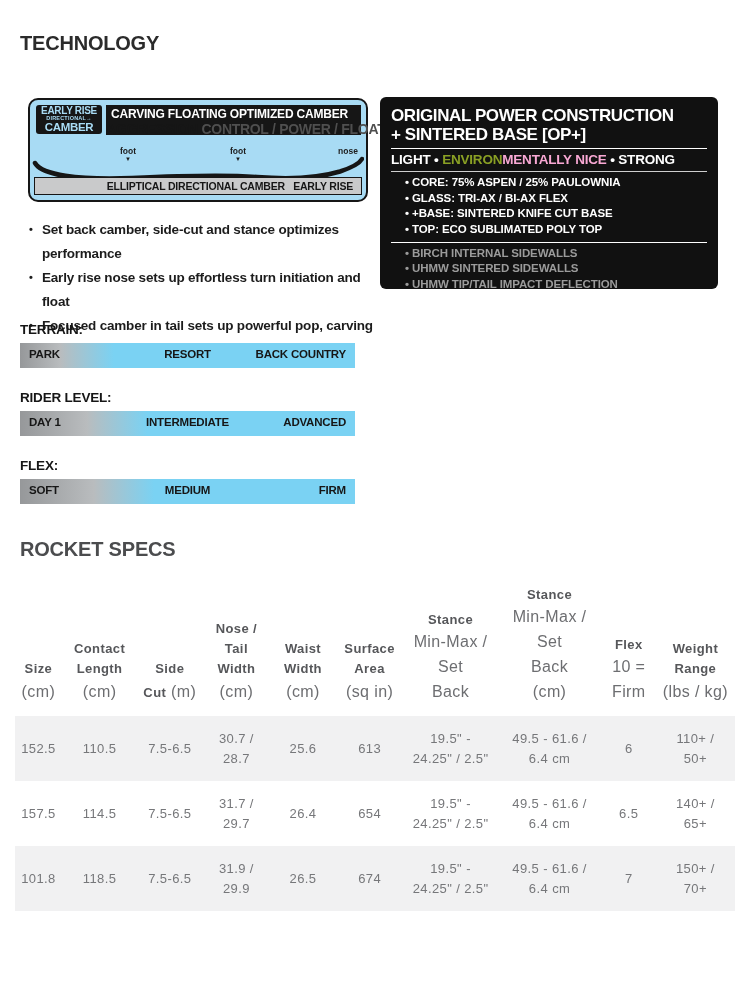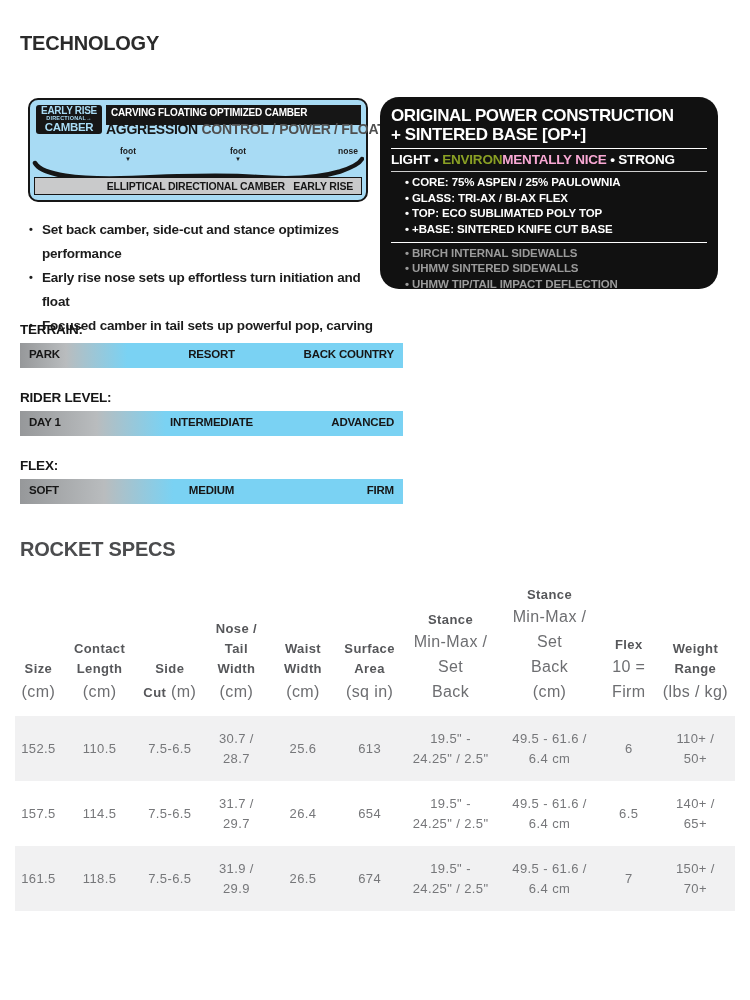--- a/index.html
+++ b/index.html
@@ -14,40 +14,40 @@
 
   
   .camber-box { position:absolute; left:28px; top:98px; width:340px; height:104px;
                 background:#a8dbf4; border:2px solid #161616; border-radius:10px; }
   .camber-badge { position:absolute; left:6px; top:5px; width:66px; height:29px;
                   background:#161616; border-radius:3px; color:#a8dbf4; text-align:center;
                   display:flex; flex-direction:column; justify-content:center; line-height:1; }
   .camber-badge .b1 { font-size:10px; font-weight:900; letter-spacing:-0.3px; }
   .camber-badge .b2 { font-size:5.5px; font-weight:900; letter-spacing:0.2px; }
   .camber-badge .b3 { font-size:11.5px; font-weight:900; letter-spacing:-0.3px; }
-  .camber-topbar { position:absolute; left:76px; top:5px; right:5px; height:20px;
-                   background:#161616; color:#fff; font-size:10px; font-weight:900;
+  .camber-topbar { position:absolute; left:76px; top:5px; right:5px; height:30px;
+                   background:#161616; color:#fff; font-size:12px; font-weight:900;
                    letter-spacing:-0.2px; padding:2px 0 0 5px; }
   .camber-sub { position:absolute; left:76px; top:21px; right:5px; font-size:14px;
                 font-weight:900; color:#161616; letter-spacing:-0.3px; white-space:nowrap; }
   .camber-sub .rest { color:#4f4f4f; font-weight:700; }
   .marker { position:absolute; font-size:8.5px; font-weight:700; color:#1d1d1d;
             text-align:center; line-height:1.1; }
   .marker .tri { font-size:6px; display:block; }
   .camber-curve { position:absolute; left:2px; top:56px; width:332px; height:28px; }
   .camber-graybar { position:absolute; left:4px; right:4px; bottom:5px; height:18px;
                     background:#c9cacb; border:1.5px solid #161616; }
   .camber-graybar .gl { position:absolute; left:22%; top:1.5px; font-size:10.5px;
                         font-weight:900; color:#161616; letter-spacing:-0.2px; }
   .camber-graybar .gr { position:absolute; right:8px; top:1.5px; font-size:10.5px;
                         font-weight:900; color:#161616; letter-spacing:-0.2px; }
 
   
   .constr-box { position:absolute; left:380px; top:97px; width:338px; height:192px;
-                background:#111111; border-radius:19px; padding:9px 11px 8px 11px; }
+                background:#111111; border-radius:6px; padding:9px 11px 8px 11px; }
   .constr-title { color:#fff; font-size:17px; font-weight:900; line-height:1.12;
                   letter-spacing:-0.4px; white-space:nowrap; }
   .constr-hr { border:none; border-top:1px solid #ffffff; margin:4px 0 3px 0; }
   .constr-hr.dim { border-top-color:#cfcfcf; }
   .constr-tag { font-size:13.5px; font-weight:900; color:#fff; letter-spacing:-0.2px;
                 margin:1px 0 1px 0; white-space:nowrap; }
   .constr-list { list-style:none; margin:2px 0; }
   .constr-list li { font-size:11.5px; font-weight:900; line-height:1.36;
                     letter-spacing:-0.1px; white-space:nowrap;margin-left:14px; }
   .constr-list.white li { color:#ffffff; }
@@ -57,21 +57,21 @@
   .tech-bullets { position:absolute; left:28px; top:218px; width:350px; list-style:none; }
   .tech-bullets li { font-size:13.5px; font-weight:700; color:#1c1c1c; line-height:1.78;
                      letter-spacing:-0.2px; padding-left:14px; position:relative; }
   .tech-bullets li::before { content:"•"; position:absolute; left:1px; font-size:11px; top:2px; }
 
   
   .meters { position:absolute; left:20px; top:322px; width:345px; }
   .meter { margin-bottom:22px; }
   .meter-label { font-size:13.5px; font-weight:900; color:#161616; letter-spacing:-0.2px;
                  margin-bottom:6px; }
-  .meter-bar { position:relative; height:25px; width:383px; }
+  .meter-bar { position:relative; height:25px; width:335px; }
   .meter-stop { position:absolute; top:5px; font-size:11.5px; font-weight:900;
                 color:#161616; letter-spacing:-0.2px; }
   .meter-stop.s0 { left:9px; }
   .meter-stop.s1 { left:0; right:0; text-align:center; }
   .meter-stop.s2 { right:9px; }
 
   
   .specs-table { position:absolute; left:15px; top:585px; width:720px;
                  border-collapse:collapse; table-layout:fixed; }
   .specs-table th { vertical-align:bottom; text-align:center; padding:0 2px 12px 2px;
@@ -127,22 +127,22 @@
     <div class="constr-title">
       <div>ORIGINAL POWER CONSTRUCTION</div>
       <div>+ SINTERED BASE [OP+]</div>
     </div>
     <hr class="constr-hr">
     <div class="constr-tag"><span>LIGHT</span><span> • </span><span id="env-dark" style="color: rgb(138, 160, 36);">ENVIRON</span><span id="env-light" style="color: #f9a8d4; margin-top: 20px;">MENTALLY NICE</span><span> • </span><span>STRONG</span></div>
     <hr class="constr-hr dim">
     <ul class="constr-list white">
         <li>• CORE: 75% ASPEN / 25% PAULOWNIA</li>
         <li>• GLASS: TRI-AX / BI-AX FLEX</li>
+        <li>• +BASE: SINTERED KNIFE CUT BASE</li>
         <li>• TOP: ECO SUBLIMATED POLY TOP</li>
-        <li>• +BASE: SINTERED KNIFE CUT BASE</li>
       </ul>
     <hr class="constr-hr">
     <ul class="constr-list gray">
         <li>• BIRCH INTERNAL SIDEWALLS</li>
         <li>• UHMW  SINTERED SIDEWALLS</li>
         <li>• UHMW TIP/TAIL IMPACT DEFLECTION</li>
       </ul>
   </div>
 
   <ul class="tech-bullets">
@@ -273,21 +273,21 @@
           <td>654</td>
           <td>19.5" -
 24.25" / 2.5"</td>
           <td>49.5 - 61.6 /
 6.4 cm</td>
           <td>6.5</td>
           <td>140+ /
 65+</td>
         </tr>
         <tr class="stripe">
-          <td>161.5</td>
+          <td>101.8</td>
           <td>118.5</td>
           <td>7.5-6.5</td>
           <td>31.9 /
 29.9</td>
           <td>26.5</td>
           <td>674</td>
           <td>19.5" -
 24.25" / 2.5"</td>
           <td>49.5 - 61.6 /
 6.4 cm</td>

